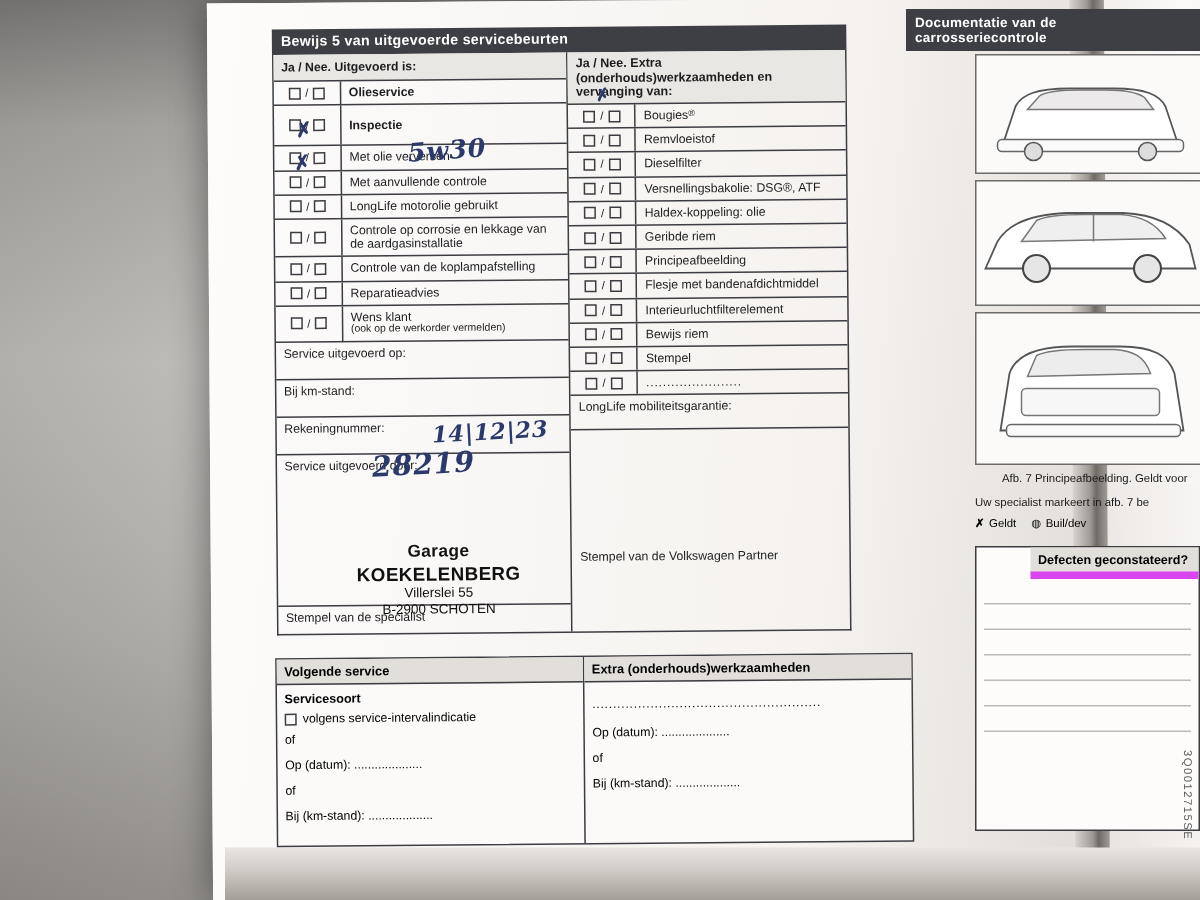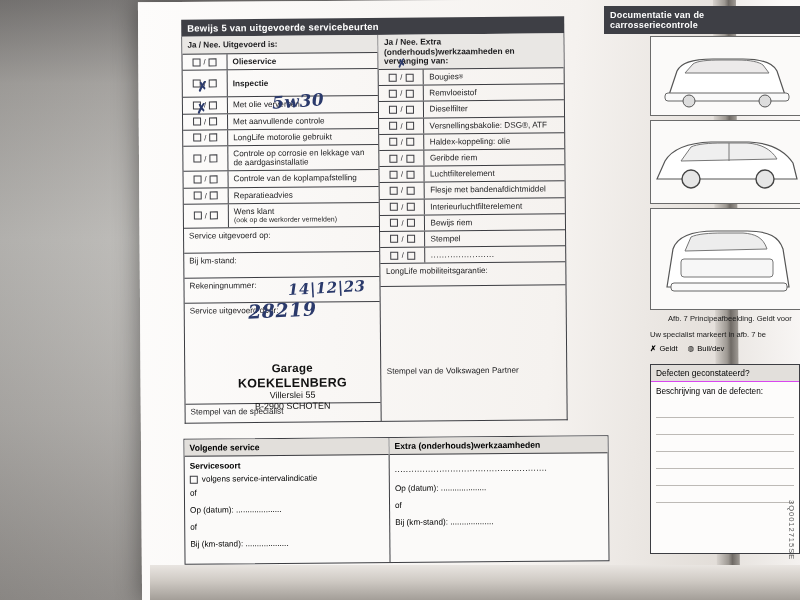--- a/index.html
+++ b/index.html
@@ -273,21 +273,21 @@
             <span class="sq"></span>
           </div>
         <div class="lbl">Geribde riem</div>
       </div>
       <div class="cellrow">
         <div class="jn">
             <span class="sq"></span>
             <span>/</span>
             <span class="sq"></span>
           </div>
-        <div class="lbl">Luchtfilterelement</div>
+        <div class="lbl">Principeafbeelding</div>
       </div>
       <div class="cellrow">
         <div class="jn">
             <span class="sq"></span>
             <span>/</span>
             <span class="sq"></span>
           </div>
         <div class="lbl">Flesje met bandenafdichtmiddel</div>
       </div>
       <div class="cellrow">
@@ -414,22 +414,21 @@
     <span style="font-weight:bold;">✗</span>
     <span>Geldt</span>
   </span>
   <span style="display:flex;gap:3px;align-items:center;">
     <span>◍</span>
     <span>Buil/dev</span>
   </span>
 </div>
 
 <div class="bx" style="position:absolute;left:650px;top:364px;width:150px;height:190px;background:#fdfcfb;">
-  <div style="background:#e2dfdb;border-bottom:1px solid #d946ef;padding:3px 5px;font-size:8.4px;font-weight:normal;">Defecten geconstateerd?</div>
-  <div style="padding:5px;font-size:8.2px;">Beschrijving van de defecten:</div>
+  <div style="background:#e2dfdb;border-bottom:5px solid #d946ef;padding:3px 5px;font-size:8.4px;font-weight:bold;margin-left:36px;">Defecten geconstateerd?</div>
   <div style="padding:0 5px;">
     <div style="border-bottom:1px solid #bdbab6;height:16px;"></div>
     <div style="border-bottom:1px solid #bdbab6;height:16px;"></div>
     <div style="border-bottom:1px solid #bdbab6;height:16px;"></div>
     <div style="border-bottom:1px solid #bdbab6;height:16px;"></div>
     <div style="border-bottom:1px solid #bdbab6;height:16px;"></div>
     <div style="border-bottom:1px solid #bdbab6;height:16px;"></div>
   </div>
 </div>
 

